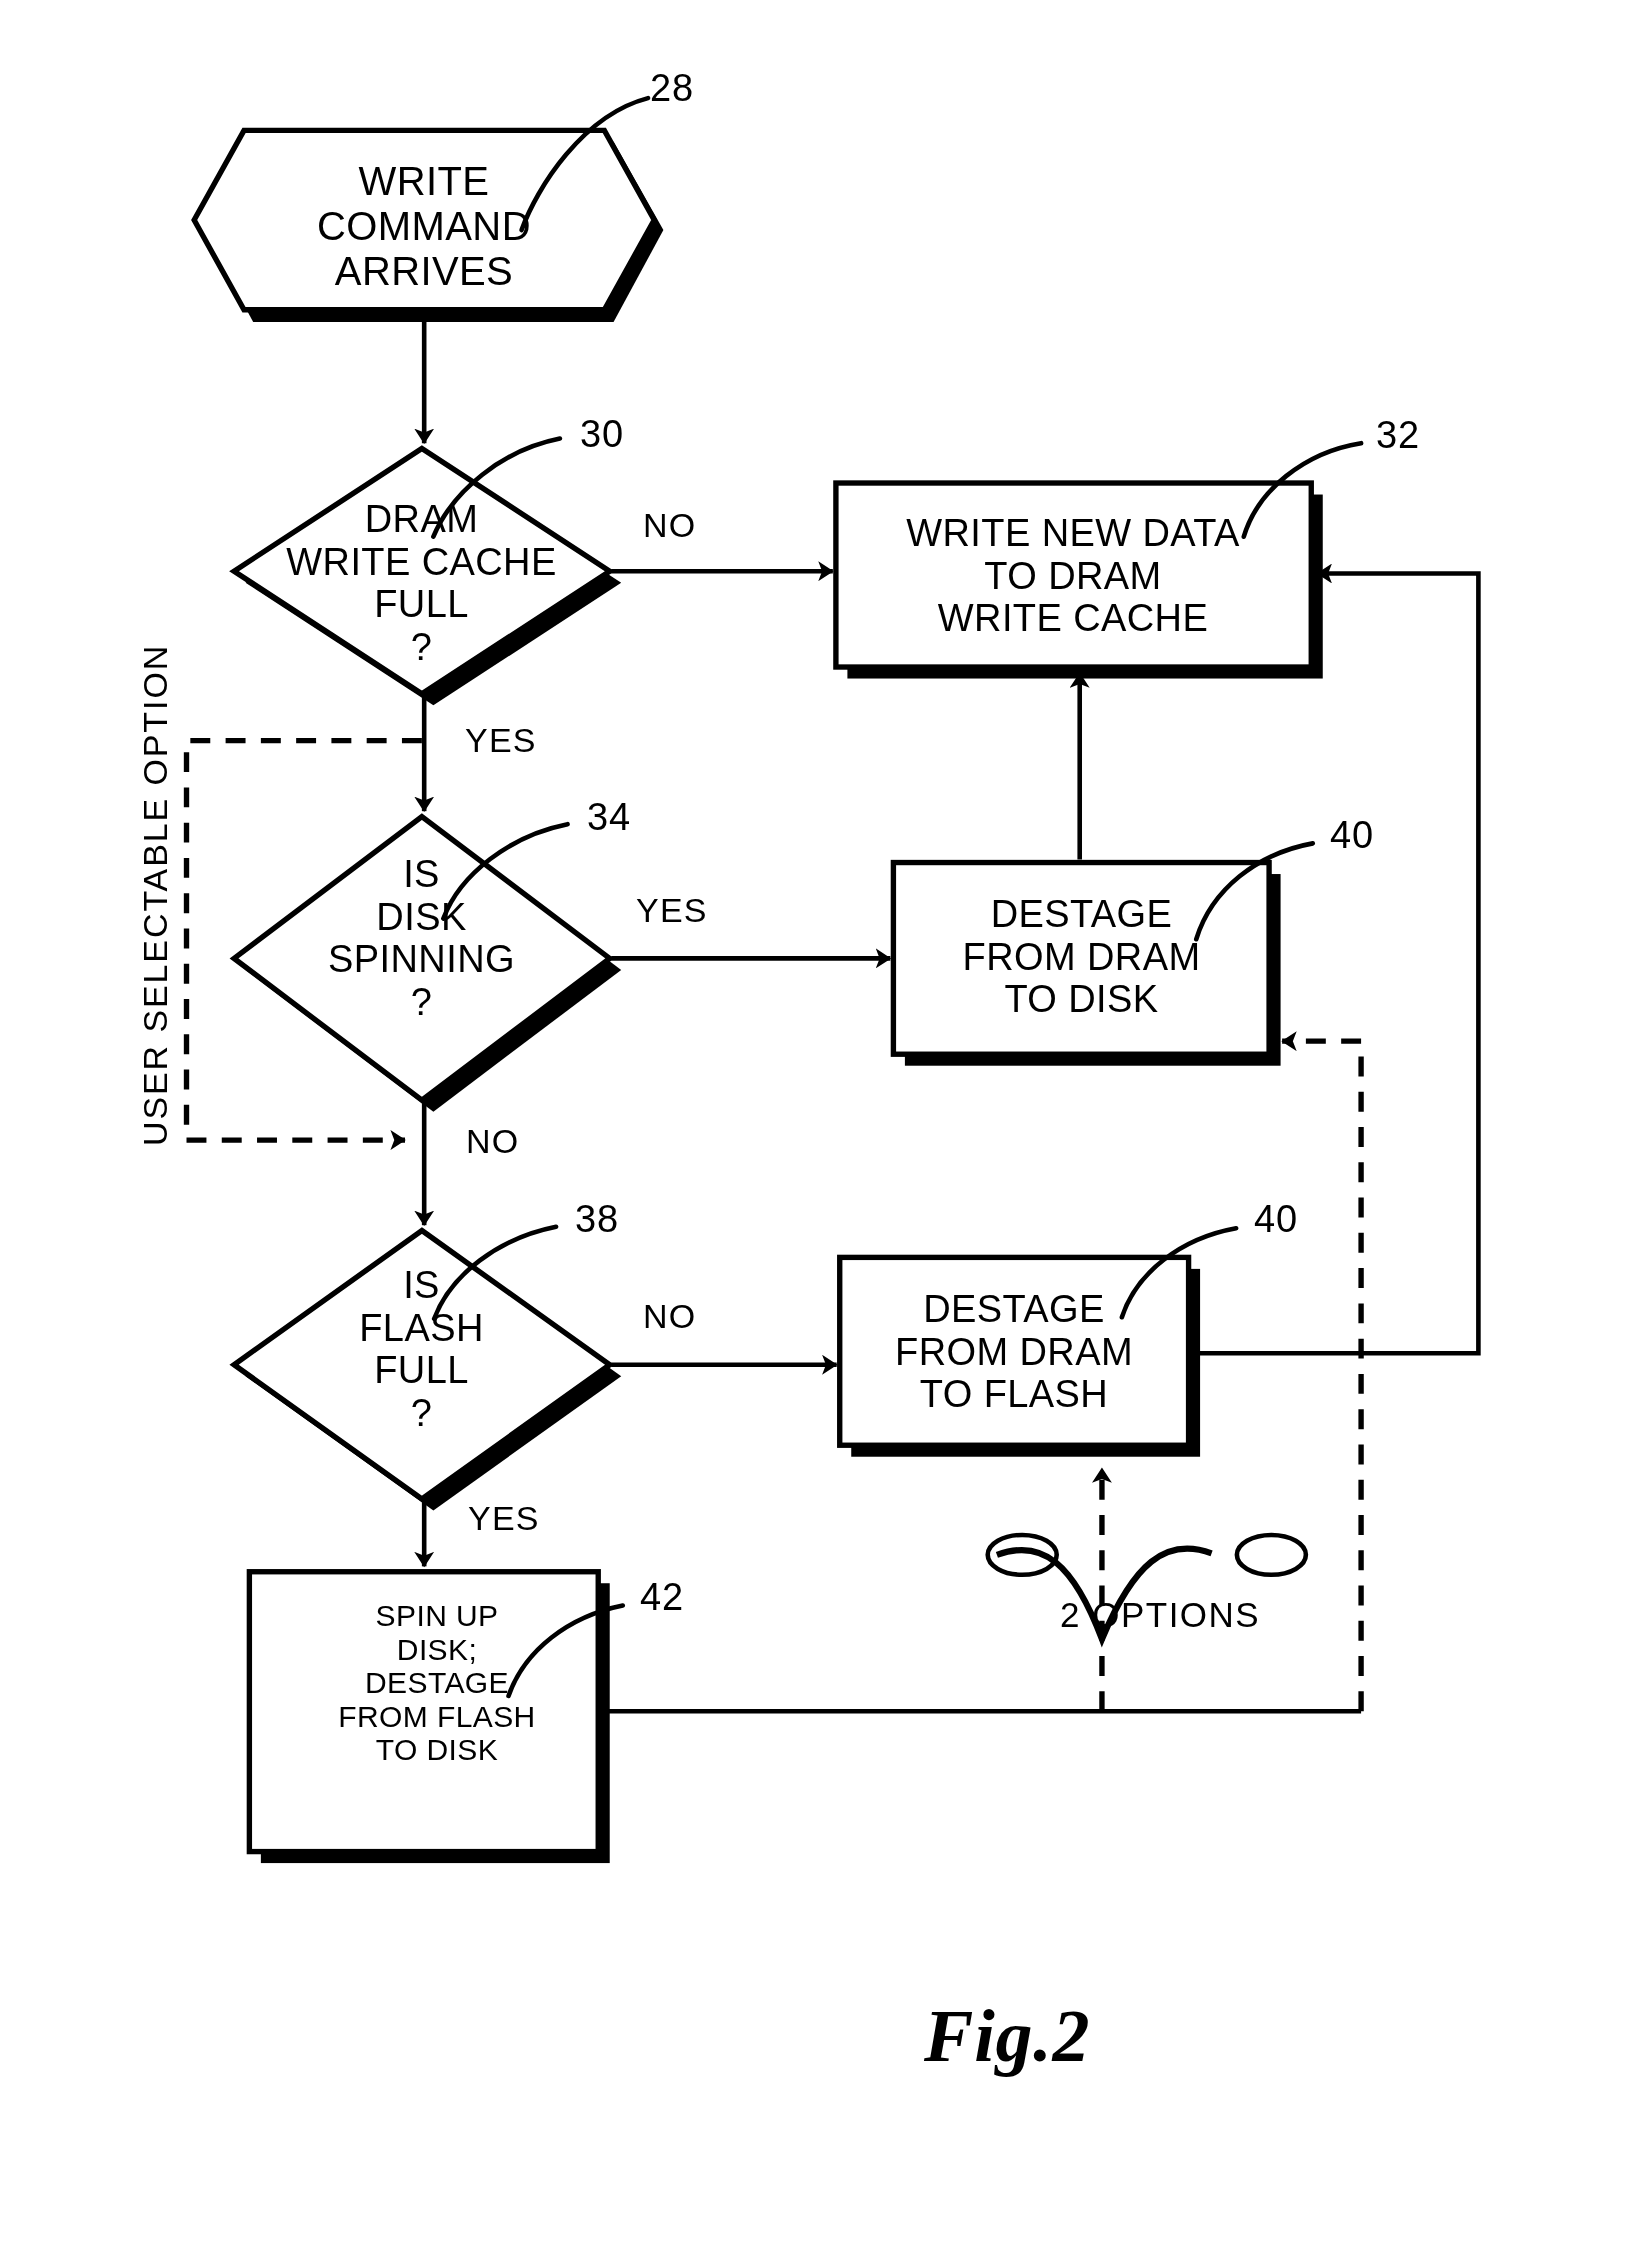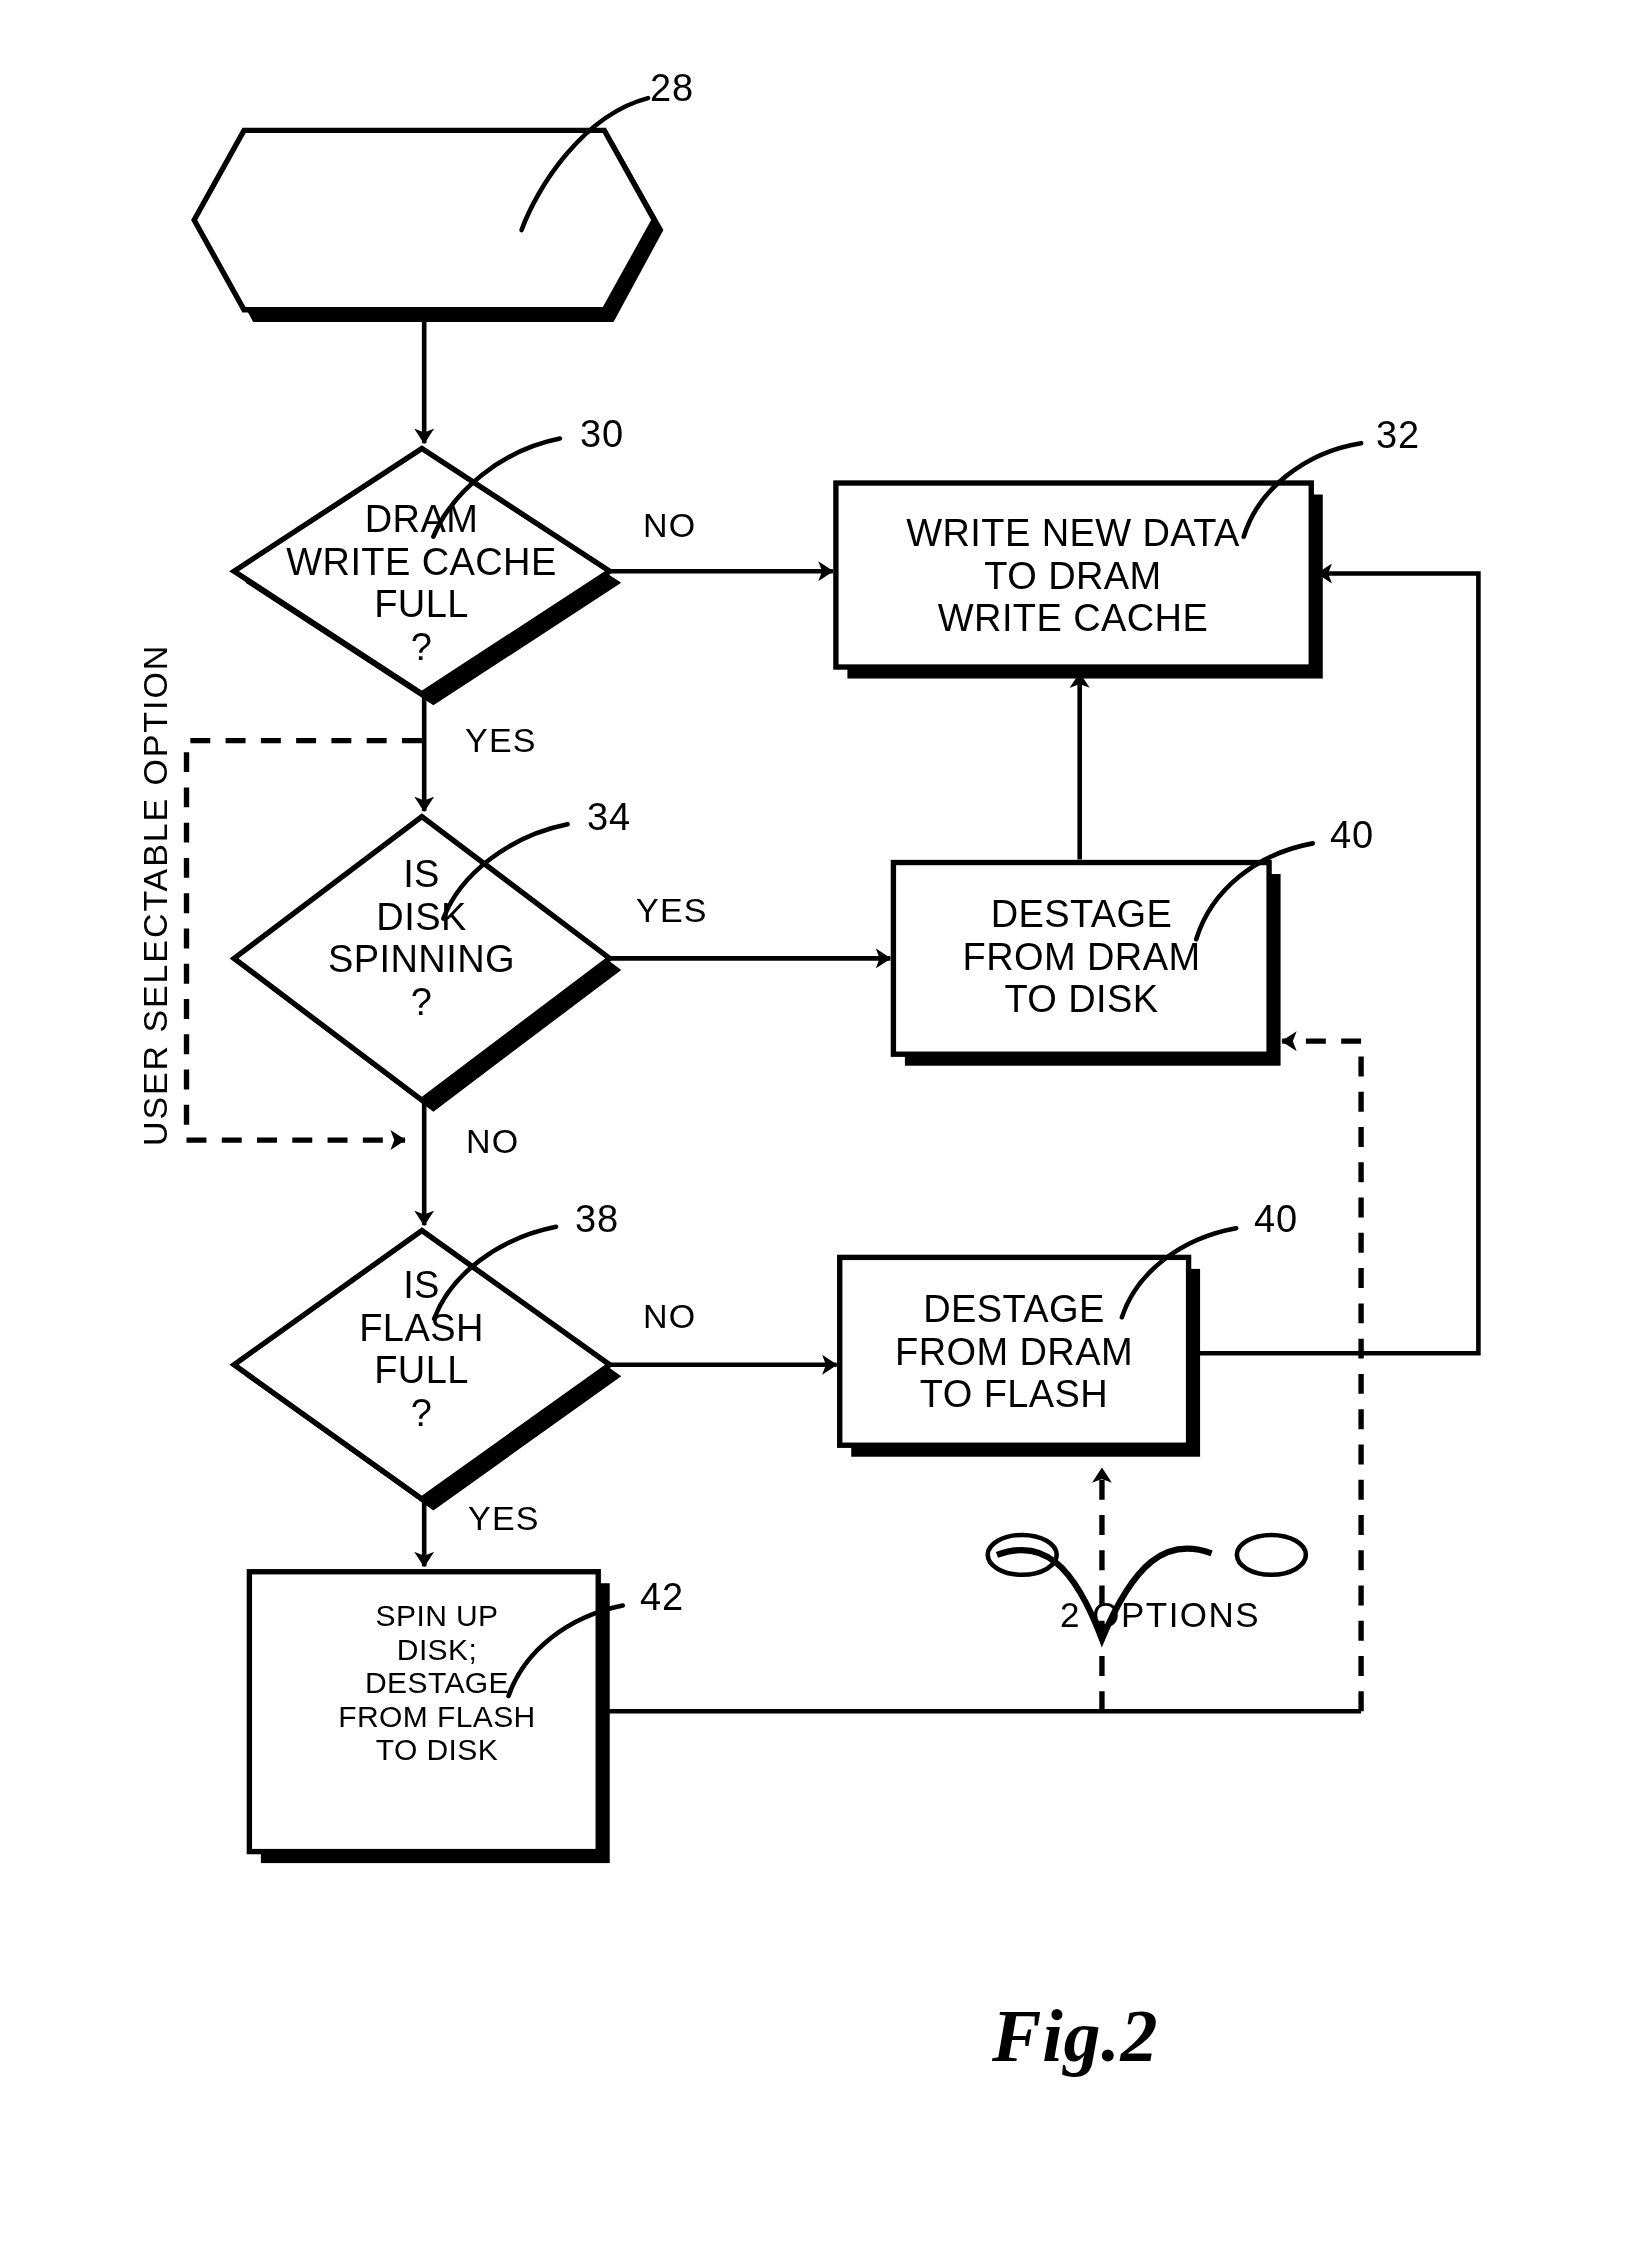--- a/index.html
+++ b/index.html
@@ -174,20 +174,23 @@
 
     <g stroke="#000000" stroke-width="8" fill="none">
       <path d="M 1300,2028 C 1360,2006 1400,2040 1437,2138 C 1478,2040 1520,2004 1580,2026"></path>
     </g>
     <g stroke="#000000" stroke-width="6" fill="none">
       <ellipse cx="1333" cy="2028" rx="45" ry="26"></ellipse>
       <ellipse cx="1658" cy="2028" rx="45" ry="26"></ellipse>
     </g>
   </svg>
 
+  <div class="node-text" style="left:244px; top:159px; width:360px; font-size:40px;">WRITE
+COMMAND
+ARRIVES</div>
 
   <div class="node-text" style="left:253px; top:498px; width:337px; font-size:38px;">DRAM
 WRITE CACHE
 FULL
 ?</div>
 
   <div class="node-text" style="left:837px; top:512px; width:472px; font-size:38px;">WRITE  NEW  DATA
 TO  DRAM
 WRITE  CACHE</div>
 
@@ -228,16 +231,16 @@
   <div class="edge-label" style="left:465px; top:721px;">YES</div>
   <div class="edge-label" style="left:636px; top:891px;">YES</div>
   <div class="edge-label" style="left:466px; top:1122px;">NO</div>
   <div class="edge-label" style="left:643px; top:1297px;">NO</div>
   <div class="edge-label" style="left:468px; top:1499px;">YES</div>
 
   <div class="vertical-label" style="left:136px; top:1146px;">USER SELECTABLE OPTION</div>
 
   <div class="options-label" style="left:1060px; top:1595px;">2 OPTIONS</div>
 
-  <div class="fig-title" style="left:992px; top:1994px;">Fig.2</div>
+  <div class="fig-title" style="left:924px; top:1994px;">Fig.2</div>
 
 </div>
 
 
 </body></html>

